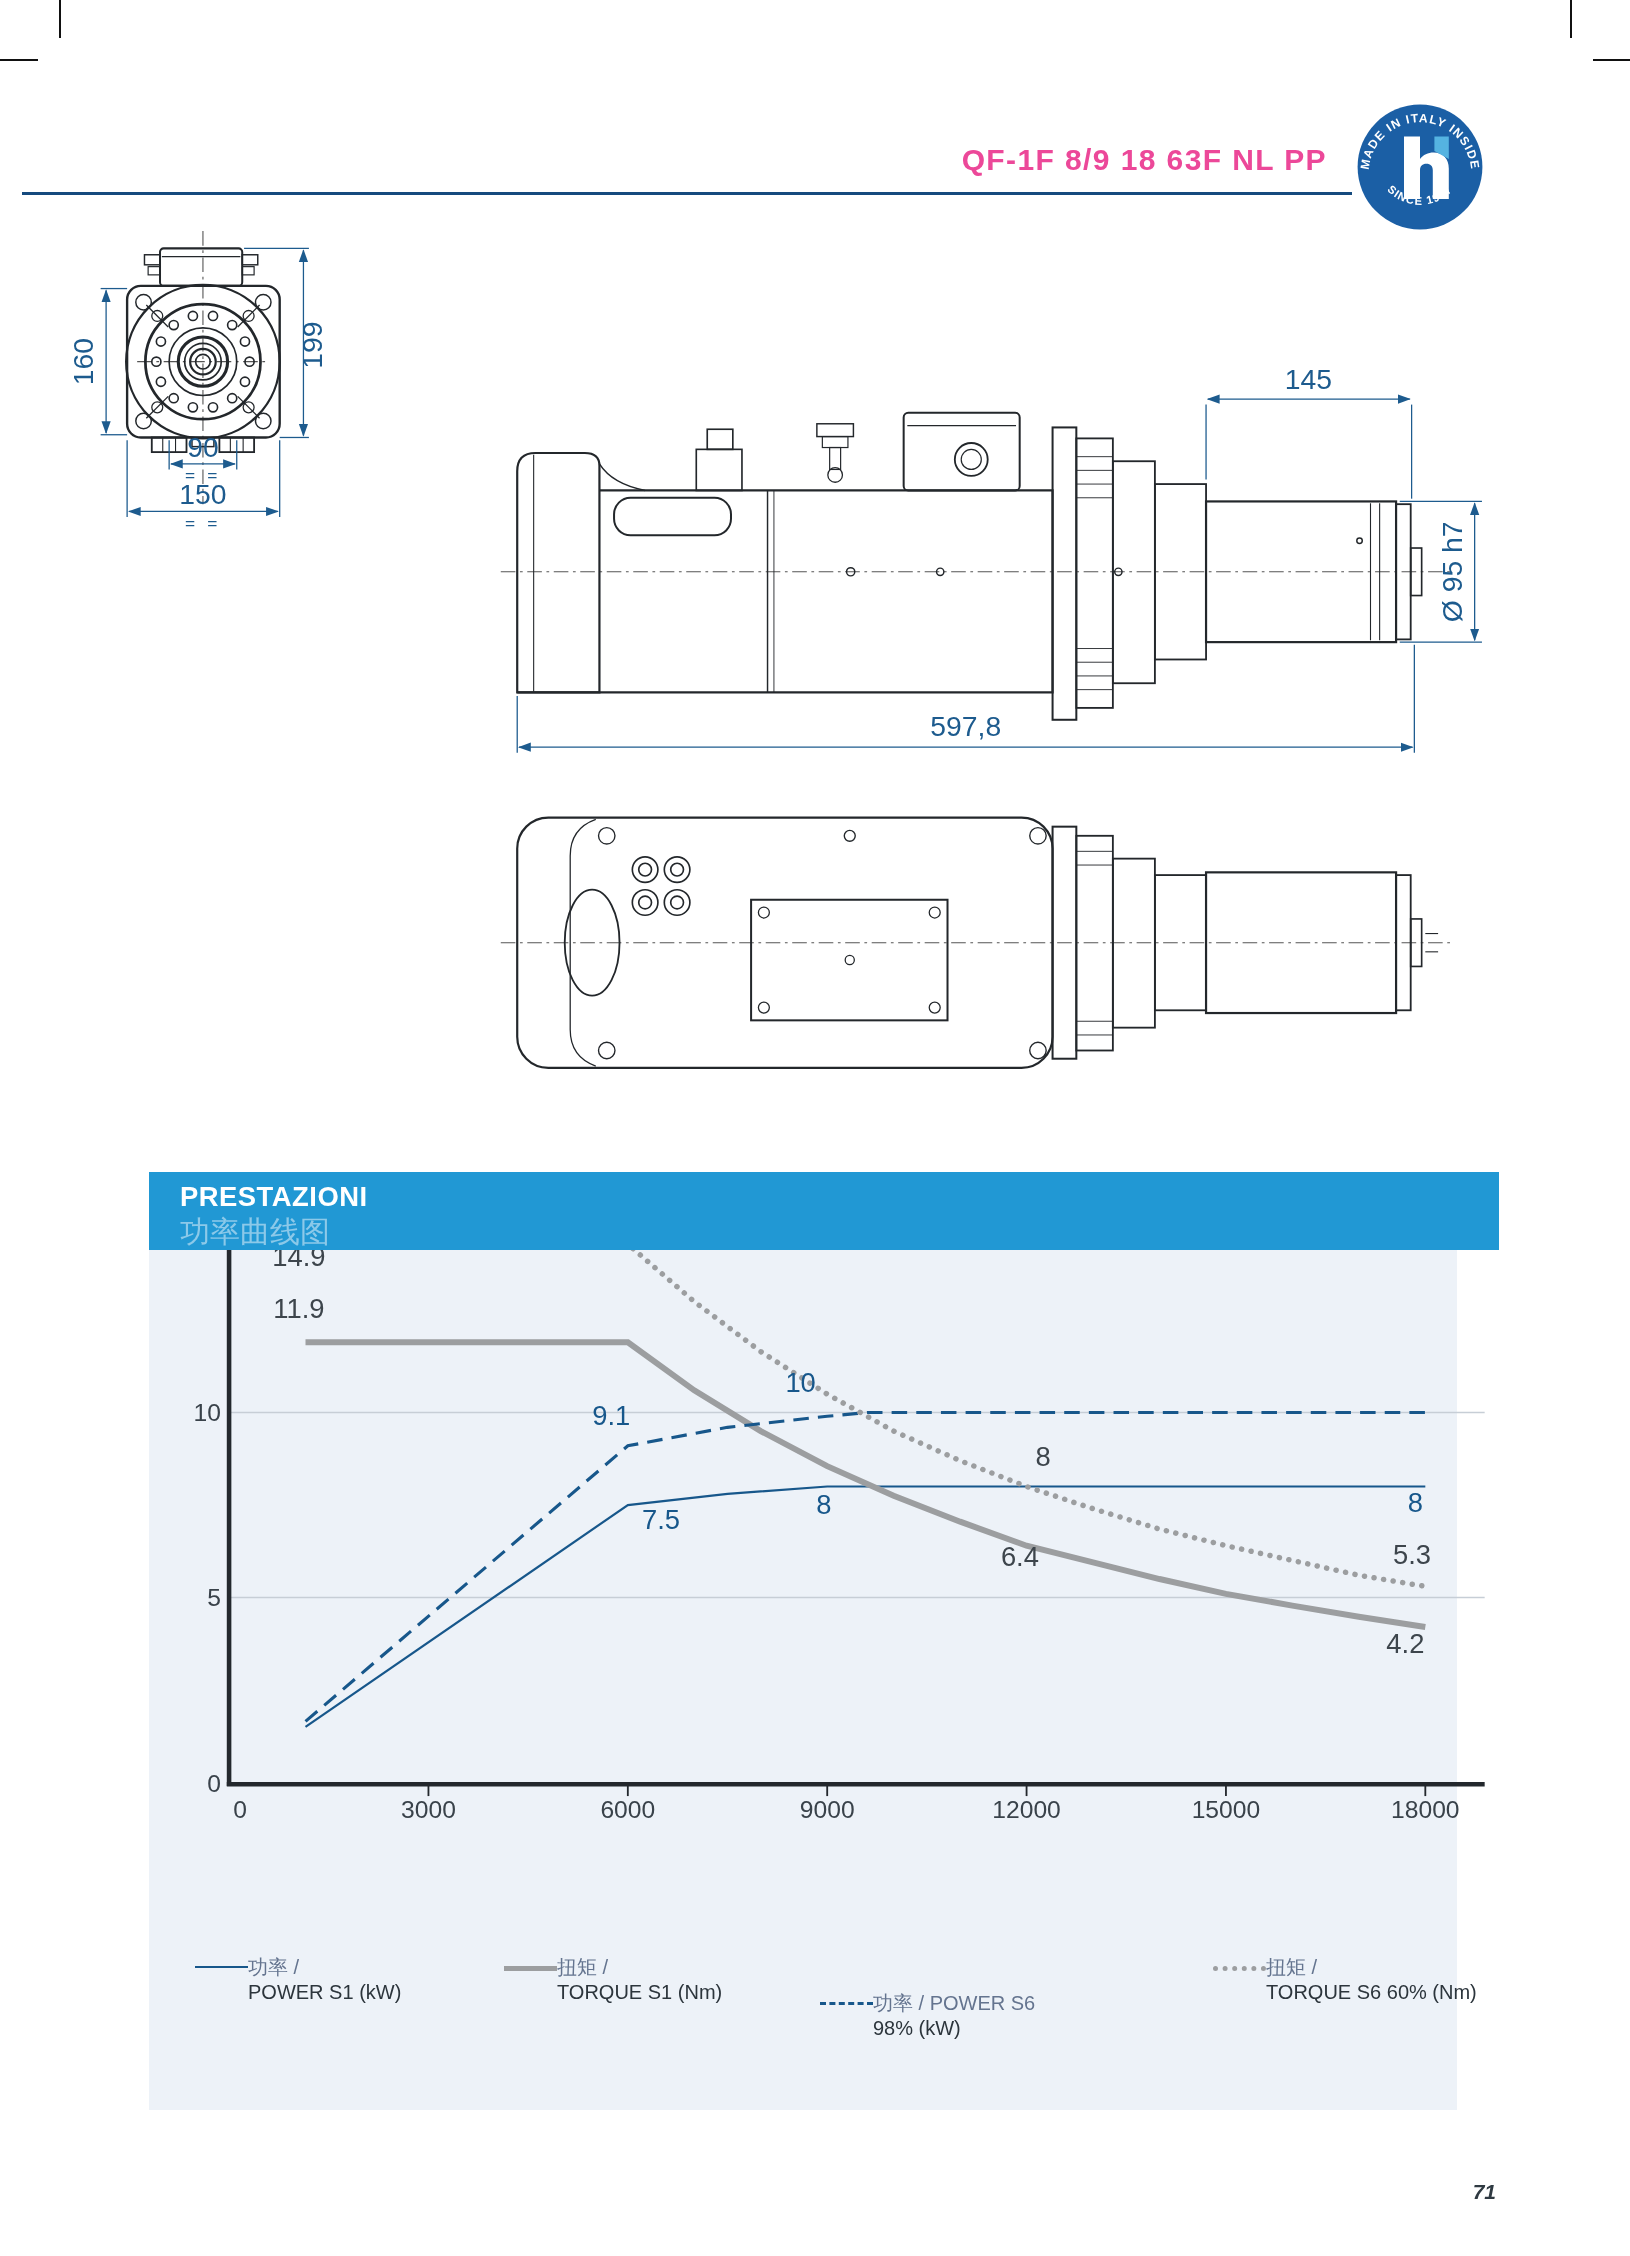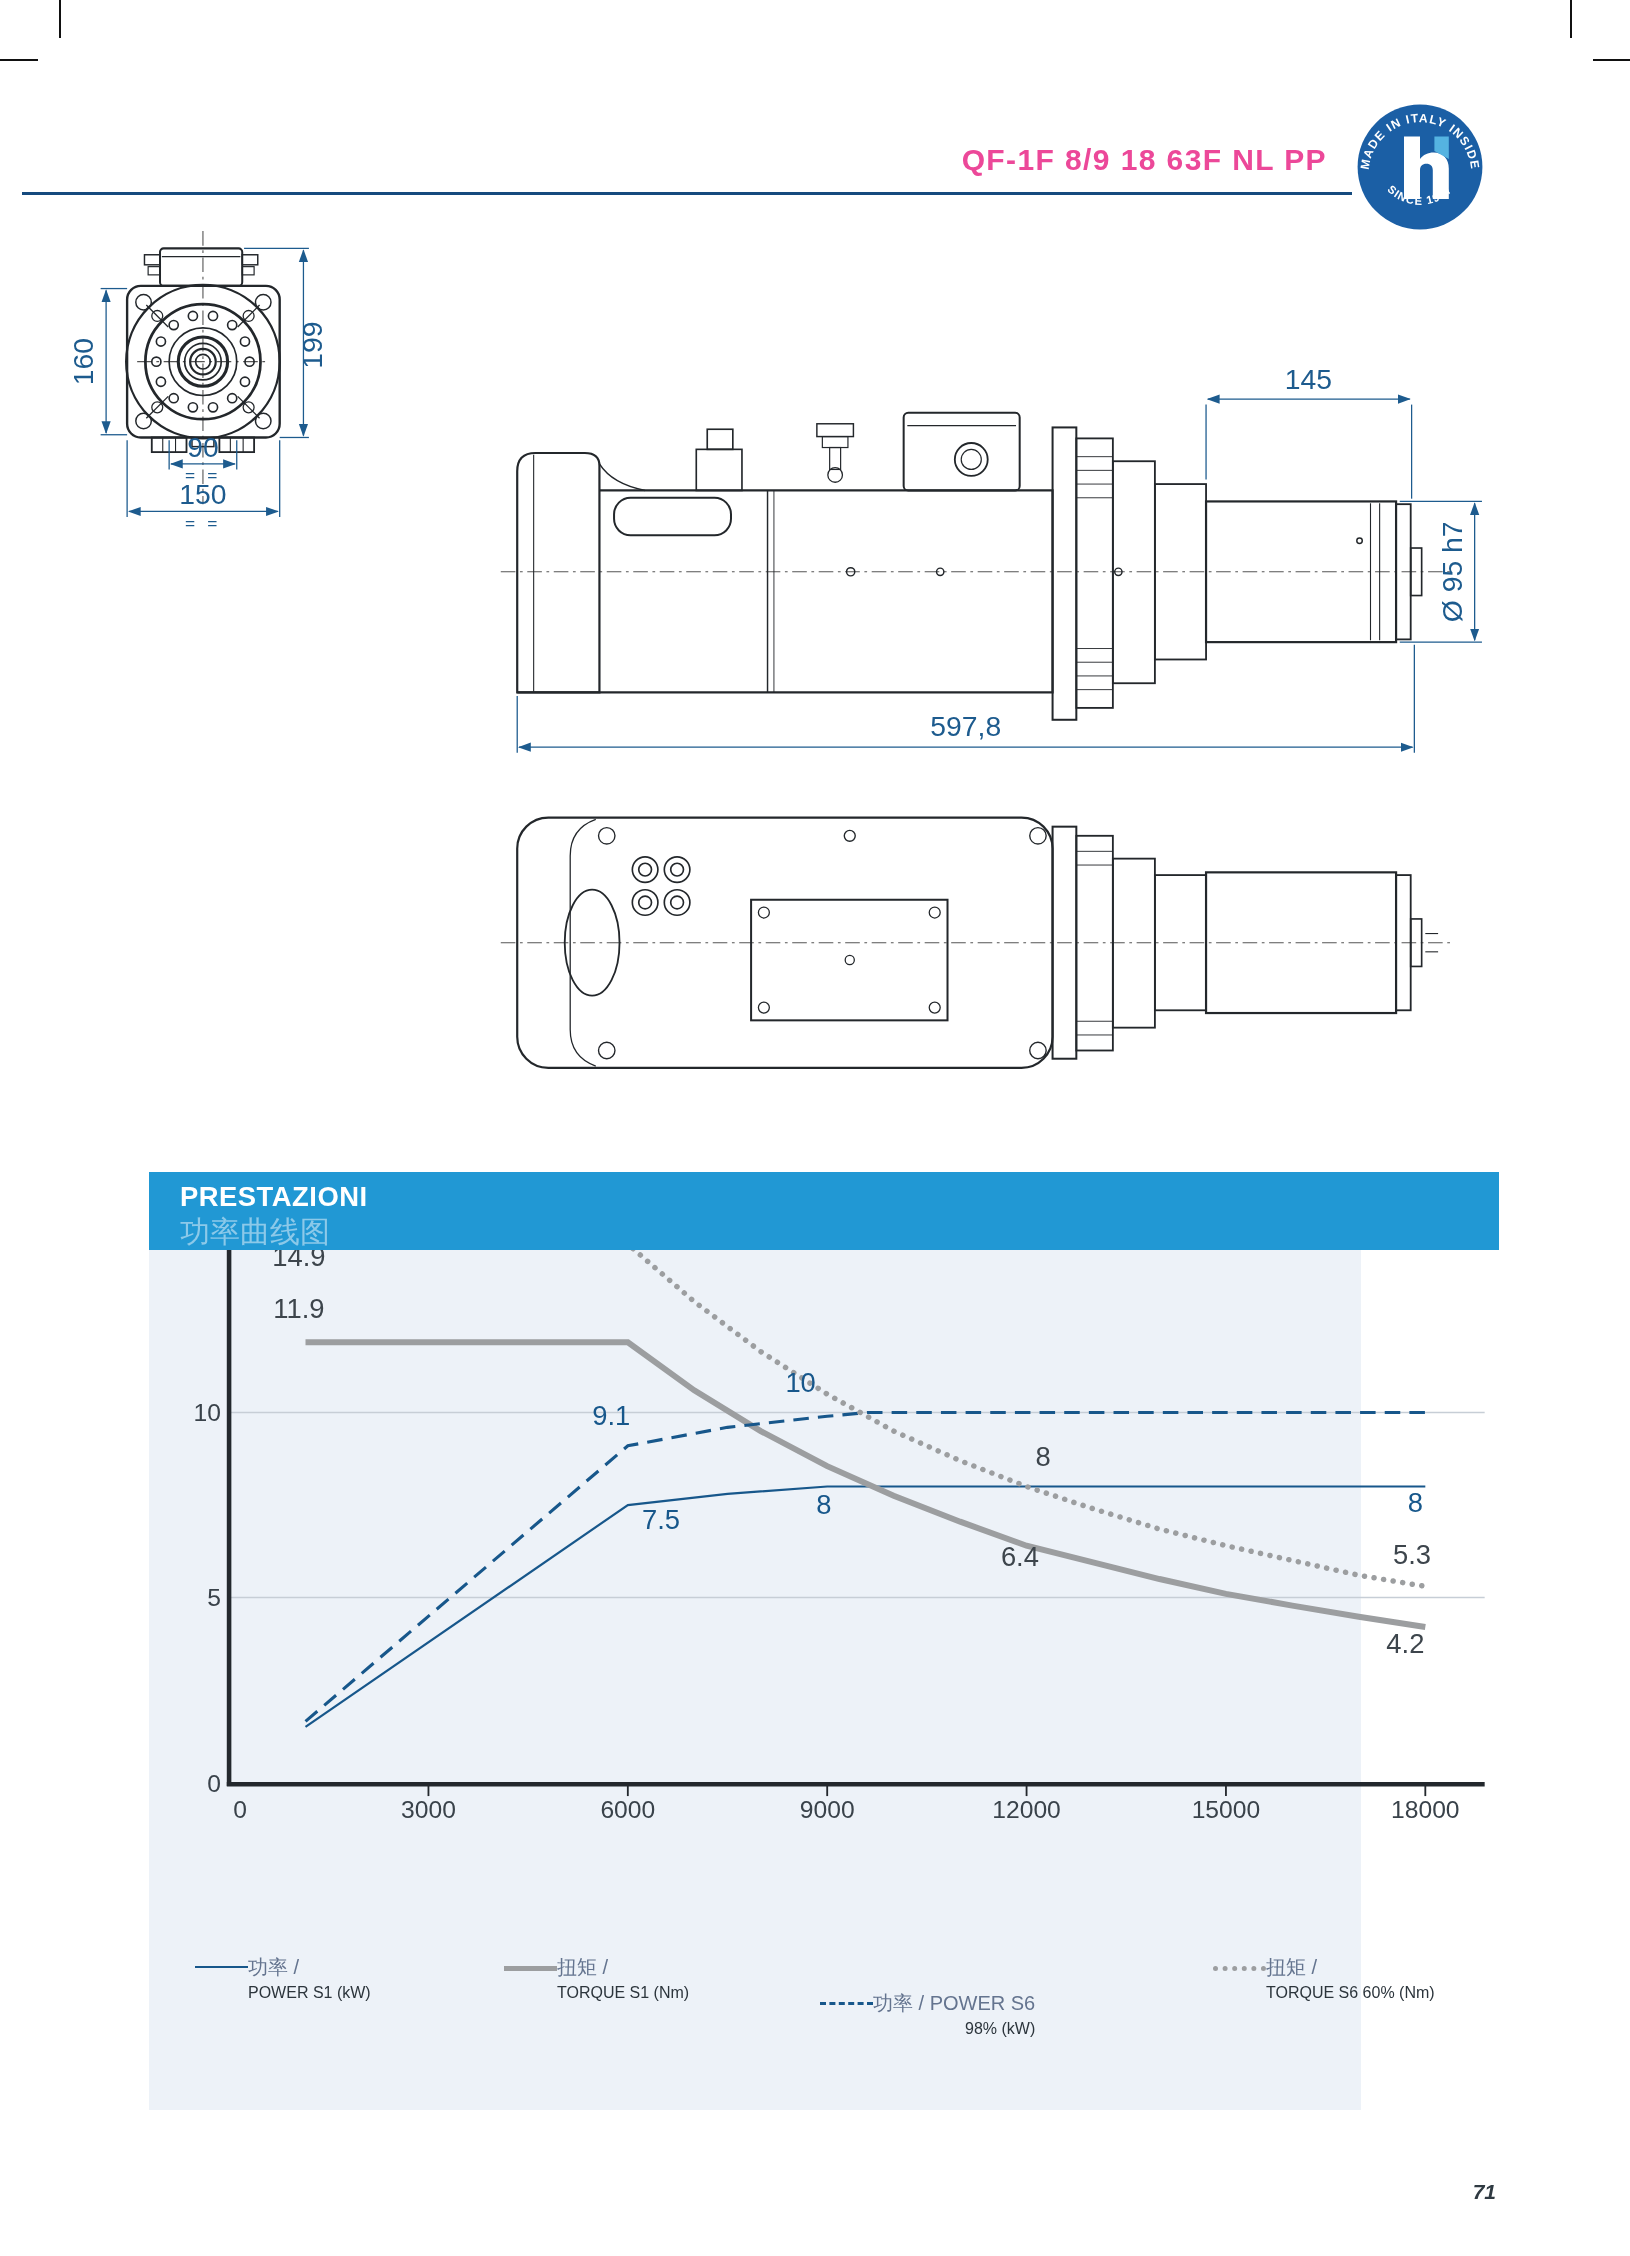--- a/index.html
+++ b/index.html
@@ -9,35 +9,35 @@
   #model-code{position:absolute;top:143px;right:304px;font-size:30px;letter-spacing:1.4px;
         color:#ec4899;font-weight:700;white-space:nowrap;}
   #header-rule{position:absolute;left:22px;top:192px;width:1330px;height:3.2px;background:#154a7e;}
   #badge{position:absolute;left:1356px;top:103px;}
   #drawings{position:absolute;left:0;top:210px;}
   .ink{stroke:#23272b;fill:none;}
   .diml{stroke:#1d5b8e;stroke-width:1.4;fill:none;}
   .dimt{fill:#1d5b8e;font-size:31px;font-family:"Liberation Sans",sans-serif;}
   .eq{fill:#1d5b8e;font-size:19px;letter-spacing:4px;font-family:"Liberation Sans",sans-serif;}
   .cl{stroke:#555;stroke-width:1.2;fill:none;stroke-dasharray:16 5 3 5;}
-  #perf-panel{position:absolute;left:149px;top:1172px;width:1212px;height:938px;background:#edf2f8;}
+  #perf-panel{position:absolute;left:149px;top:1172px;width:1308px;height:938px;background:#edf2f8;}
   #perf-header{position:absolute;left:0;top:0;width:1350px;height:78px;background:#2198d4;}
   #perf-title{position:absolute;left:31px;top:9.1px;font-size:27.4px;font-weight:bold;color:#ffffff;letter-spacing:0.5px;}
   #perf-subtitle{position:absolute;left:31px;top:40px;font-size:30px;color:#8cc9e9;}
   #chart-svg{position:absolute;left:0;top:78px;}
   #chart-svg text.tick{fill:#39424a;font-size:27px;font-family:"Liberation Sans",sans-serif;}
   #chart-svg text.ann{font-size:30px;font-family:"Liberation Sans",sans-serif;}
   .legend-item{position:absolute;display:flex;gap:0;}
   .swatch{width:53px;height:0;margin-top:11px;flex:none;}
   .sw-solid-thin{border-top:2.3px solid #17578b;}
   .sw-solid-thick{border-top:5.5px solid #9c9ea0;}
   .sw-dashed{border-top:3.2px dashed #17578b;}
   .sw-dotted{border-top:5.5px dotted #9c9ea0;}
   .leg-zh{font-size:20px;color:#64748183;color:#64748f;line-height:25px;white-space:nowrap;}
-  .leg-en{font-size:16px;color:#2c353c;line-height:25px;white-space:nowrap;text-align:right;}
+  .leg-en{font-size:20px;color:#2c353c;line-height:25px;white-space:nowrap;}
   #page-number{position:absolute;top:2180px;right:135px;font-size:21px;color:#2f3a42;font-weight:bold;font-style:italic;}
 </style>
 </head>
 <body>
 
 <div id="page">
 
   <div class="cropmark" style="left:59px;top:0;width:1.8px;height:38px;"></div>
   <div class="cropmark" style="left:0;top:59px;width:38px;height:1.8px;"></div>
   <div class="cropmark" style="left:1570px;top:0;width:1.8px;height:38px;"></div>

